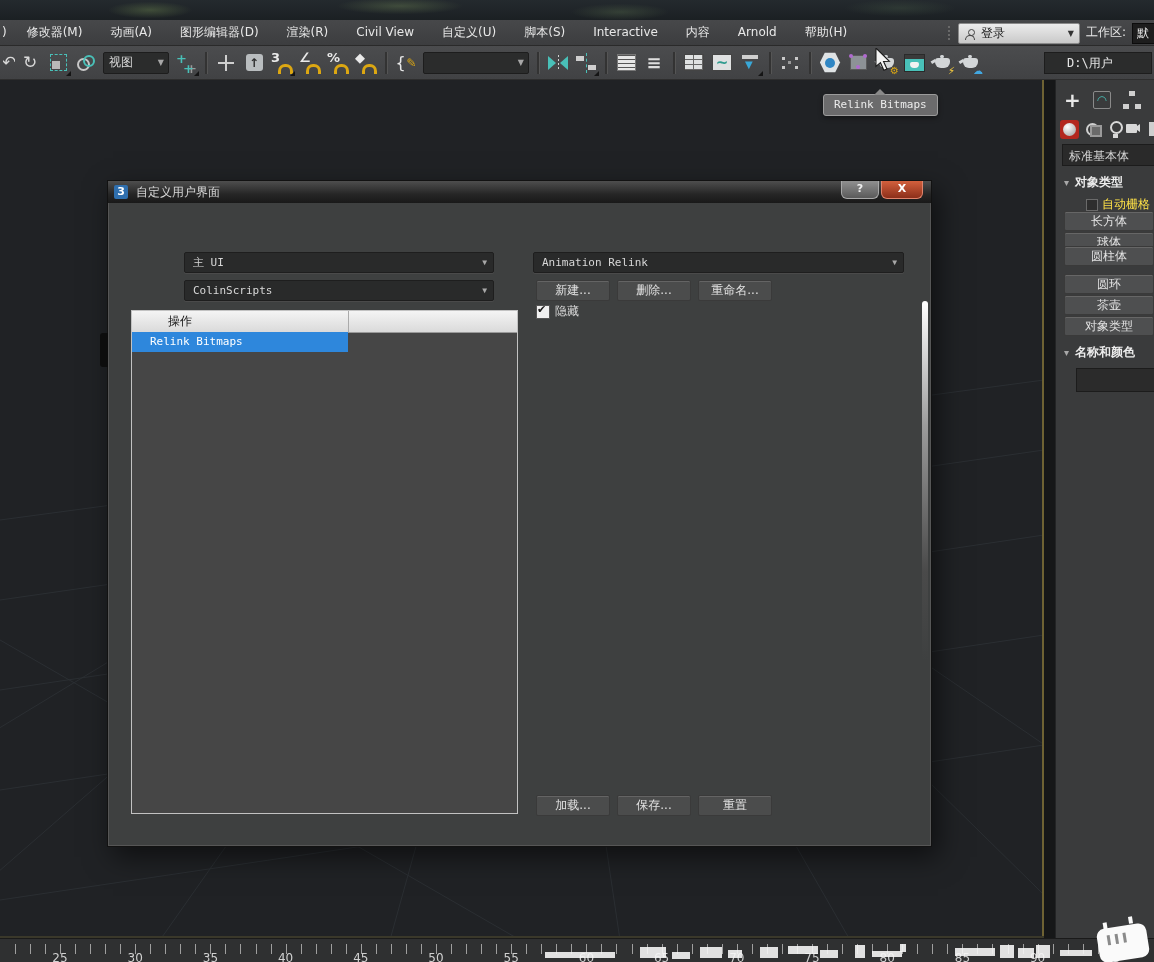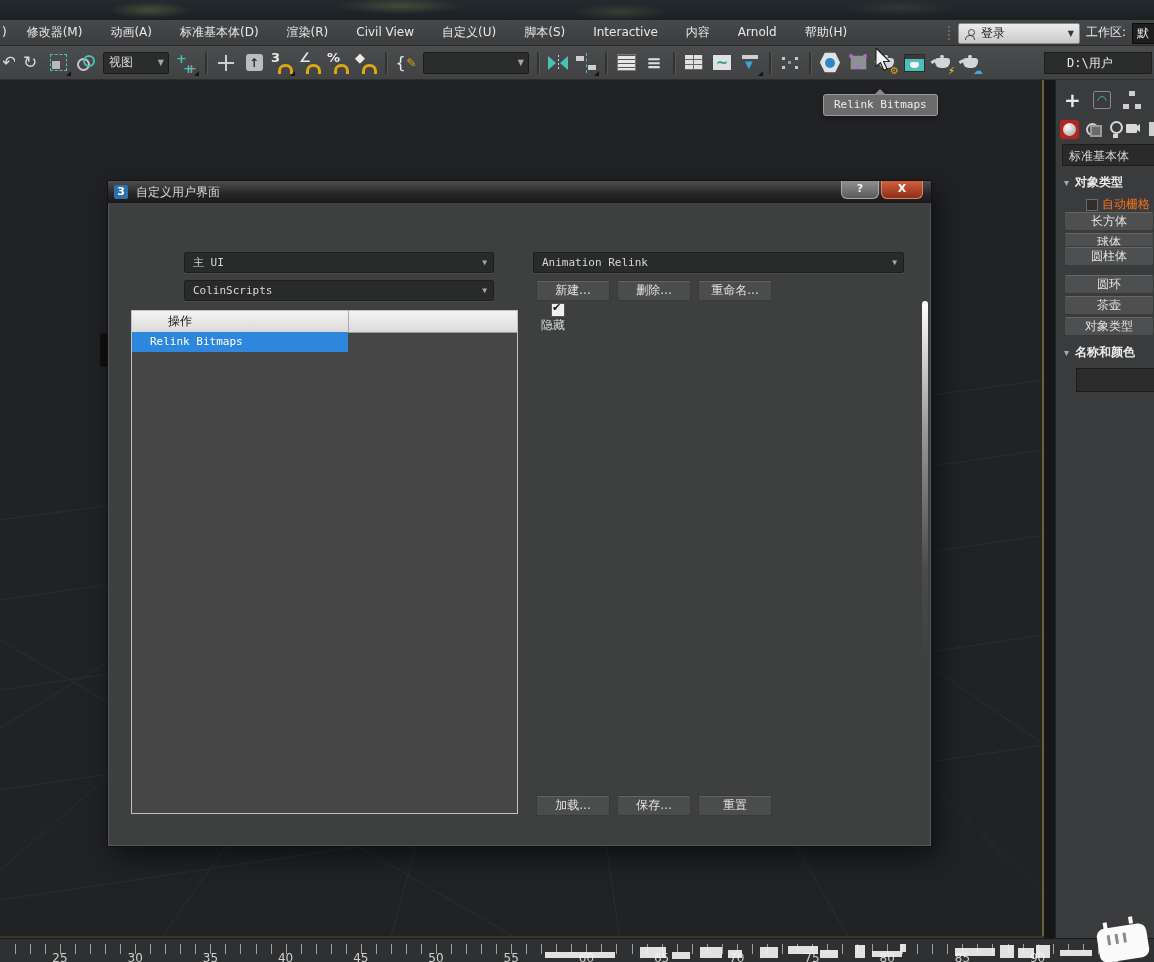--- a/index.html
+++ b/index.html
@@ -144,21 +144,21 @@
   .dlg-tab{height:23px;line-height:23px;padding:0 12px;margin-right:1px;background:#2b2c2c;
       border:1px solid #1c1c1c;border-bottom:none;border-radius:3px 3px 0 0;color:#cfcfcf;}
   .dlg-tab.active{background:#3e4040;color:#f2f2f2;box-shadow:0 1px 0 #6e6e6e inset;position:relative;top:1px;}
   .fld-label{position:absolute;width:72px;text-align:right;color:#d8d8d8;line-height:19px;}
   .dd-field{position:absolute;height:19px;background:#292a2a;border:1px solid #1e1e1e;border-radius:2px;
       display:flex;align-items:center;box-shadow:0 1px 0 #4a4a4a;}
   .dd-field .dd-value{padding:0 8px;color:#d8d8d8;font-size:11px;white-space:nowrap;}
   .dd-field .dd-arrow{margin-left:auto;margin-right:6px;}
   .px-btn{position:absolute;width:72px;height:19px;background:#4b4c4c;border:1px solid #3a3a3a;
       box-shadow:0 1px 0 #646464 inset;border-radius:2px;color:#e2e2e2;text-align:center;line-height:19px;}
-  #hide-checkbox-row{position:absolute;left:428px;top:122px;display:flex;align-items:flex-end;flex-direction:column;}
+  #hide-checkbox-row{position:absolute;left:428px;top:122px;display:flex;align-items:center;}
   #hide-checkbox{width:12px;height:12px;background:#f0f0f0;border:1px solid #555;position:relative;}
   #hide-checkbox::before{content:"✔";position:absolute;left:0px;top:-3px;font-size:11px;color:#1a1a1a;}
   #hide-checkbox-label{margin-left:5px;color:#d8d8d8;}
   #action-listbox{position:absolute;left:23px;top:129px;width:387px;height:504px;background:#464646;
       border:1px solid #c2c2c2;box-sizing:border-box;}
   #action-list-header{height:21px;background:linear-gradient(180deg,#f4f4f4,#dadada);
       border-bottom:1px solid #9a9a9a;position:relative;color:#161616;line-height:21px;}
   #action-list-header .hdr-cell{padding-left:36px;}
   #action-col-divider{position:absolute;left:216px;top:0;width:1px;height:21px;background:#aaa;}
   .action-row.selected{position:absolute;left:0;top:21px;width:216px;height:20px;background:#2e87dc;
@@ -188,21 +188,21 @@
   .light-icon::after{content:"";position:absolute;left:4px;bottom:0;width:5px;height:4px;background:#d8d8d8;}
   .camera-icon{position:relative;width:18px;height:12px;}
   .camera-icon::before{content:"";position:absolute;left:0;top:1px;width:11px;height:9px;background:#d8d8d8;border-radius:1px;}
   .camera-icon::after{content:"";position:absolute;right:0;top:1px;border-top:4.5px solid transparent;border-bottom:4.5px solid transparent;border-right:6px solid #d8d8d8;}
   .helpers-partial{width:12px;height:14px;background:#cfcfcf;margin-left:2px;}
   #cp-dropdown{position:absolute;left:6px;top:64px;width:98px;height:22px;background:#2a2a2a;
       border:1px solid #1c1c1c;color:#d5d5d5;line-height:22px;padding-left:6px;box-sizing:border-box;white-space:nowrap;}
   .rollout{position:absolute;left:4px;width:95px;height:20px;display:flex;align-items:center;color:#ececec;font-weight:bold;}
   .rollout .tri{color:#a8a8a8;font-size:10px;margin:0 6px 0 4px;font-weight:normal;}
   #rollout-object-type{top:92px;}
-  #autogrid-row{position:absolute;left:30px;top:116px;display:flex;align-items:center;color:#f97316;white-space:nowrap;}
+  #autogrid-row{position:absolute;left:30px;top:116px;display:flex;align-items:center;color:#fde047;white-space:nowrap;}
   #autogrid-box{width:10px;height:10px;border:1px solid #6a6a6a;background:#2e2e2e;margin-right:4px;}
   .cp-btn{position:absolute;left:8px;width:88px;height:18px;background:#4e4f50;border:1px solid #3a3a3a;
       box-shadow:0 1px 0 #666 inset;border-radius:2px;color:#e3e3e3;text-align:center;line-height:18px;white-space:nowrap;overflow:hidden;}
   #rollout-name-color{top:262px;}
   #cp-name-field{position:absolute;left:20px;top:288px;width:82px;height:22px;background:#2b2b2b;border:1px solid #1c1c1c;}
 
   
   #timeline{position:absolute;left:0;top:938px;width:1154px;height:24px;background:#2f3031;
       border-top:1px solid #1a1a1a;overflow:hidden;}
   .tl-tick{position:absolute;top:5px;width:1px;height:10px;background:#9f9f9f;}
@@ -221,21 +221,21 @@
 
 <div id="root">
 
   <div id="top-strip"></div>
 
   <div id="menubar">
     <div id="menu-items">
       <span class="menu-item menu-partial">)</span>
     <span class="menu-item">修改器(M)</span>
         <span class="menu-item">动画(A)</span>
-        <span class="menu-item">标准基本体(D)</span>
+        <span class="menu-item">图形编辑器(D)</span>
         <span class="menu-item">渲染(R)</span>
         <span class="menu-item">Civil View</span>
         <span class="menu-item">自定义(U)</span>
         <span class="menu-item">脚本(S)</span>
         <span class="menu-item">Interactive</span>
         <span class="menu-item">内容</span>
         <span class="menu-item">Arnold</span>
         <span class="menu-item">帮助(H)</span>
       </div>
     <div id="menu-dots"></div>

